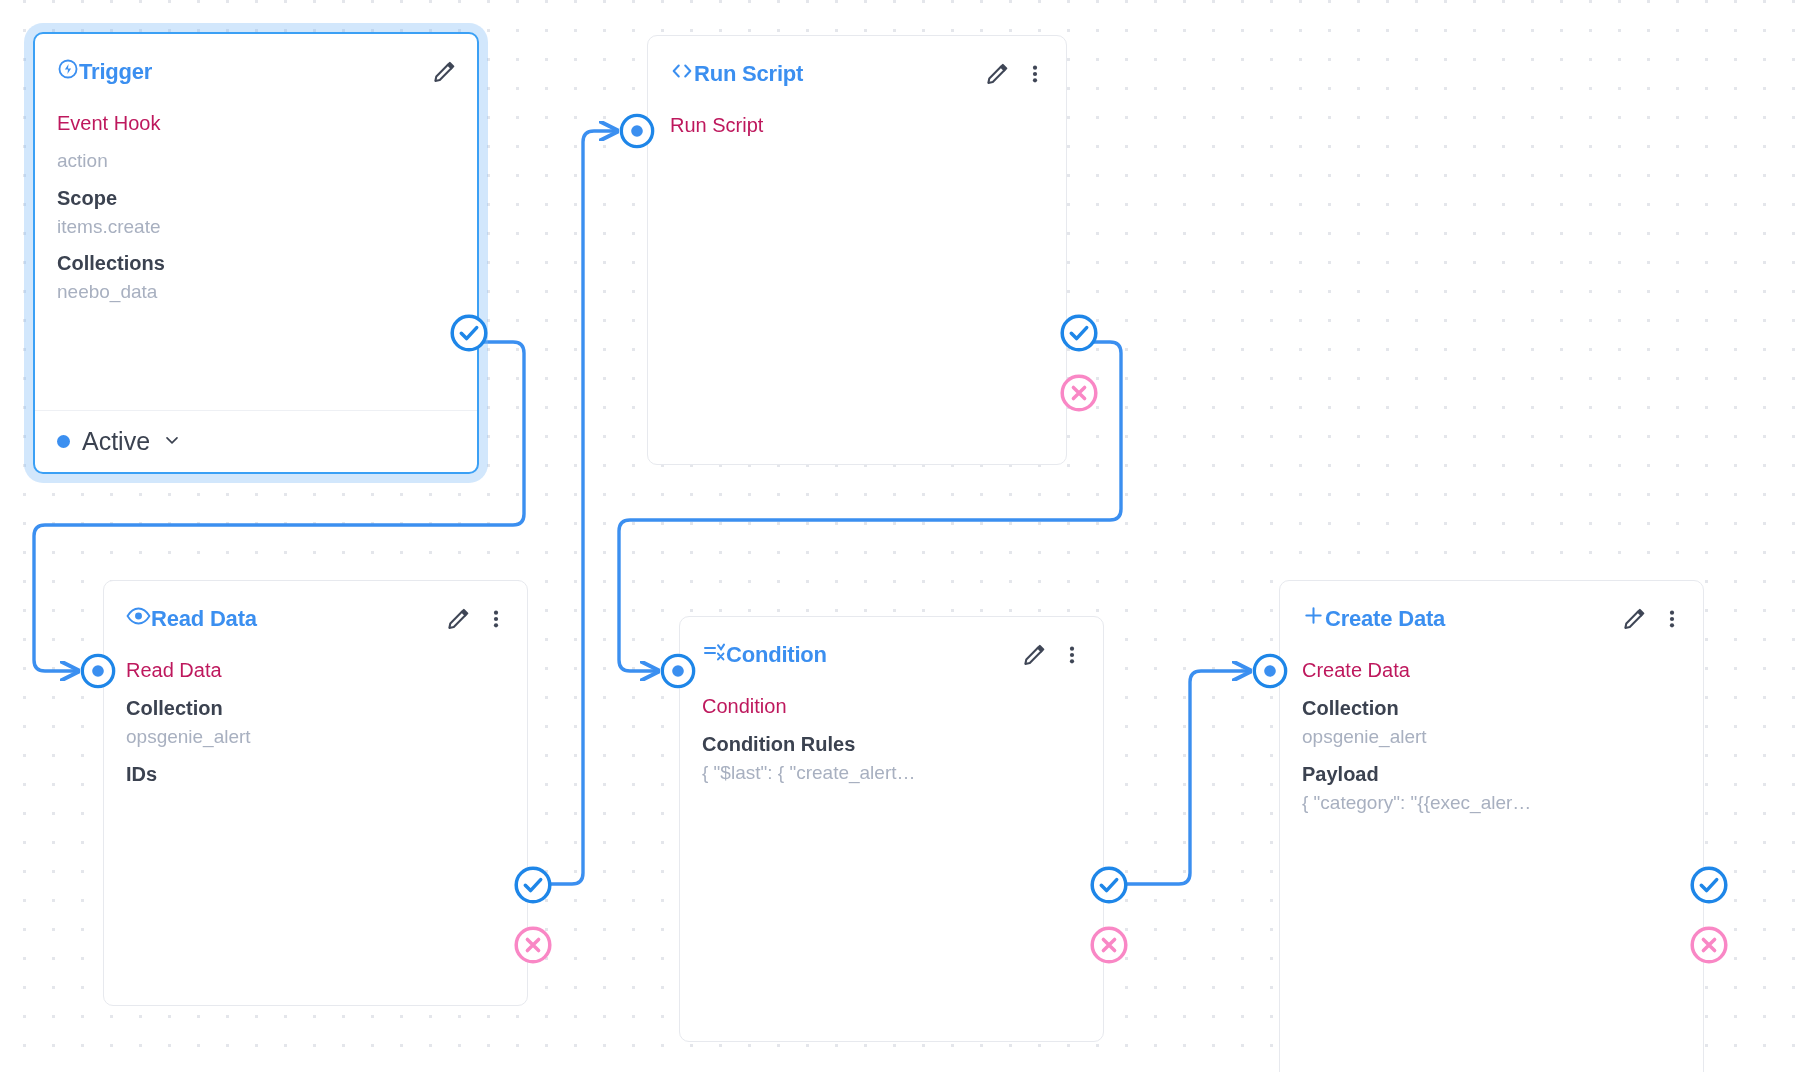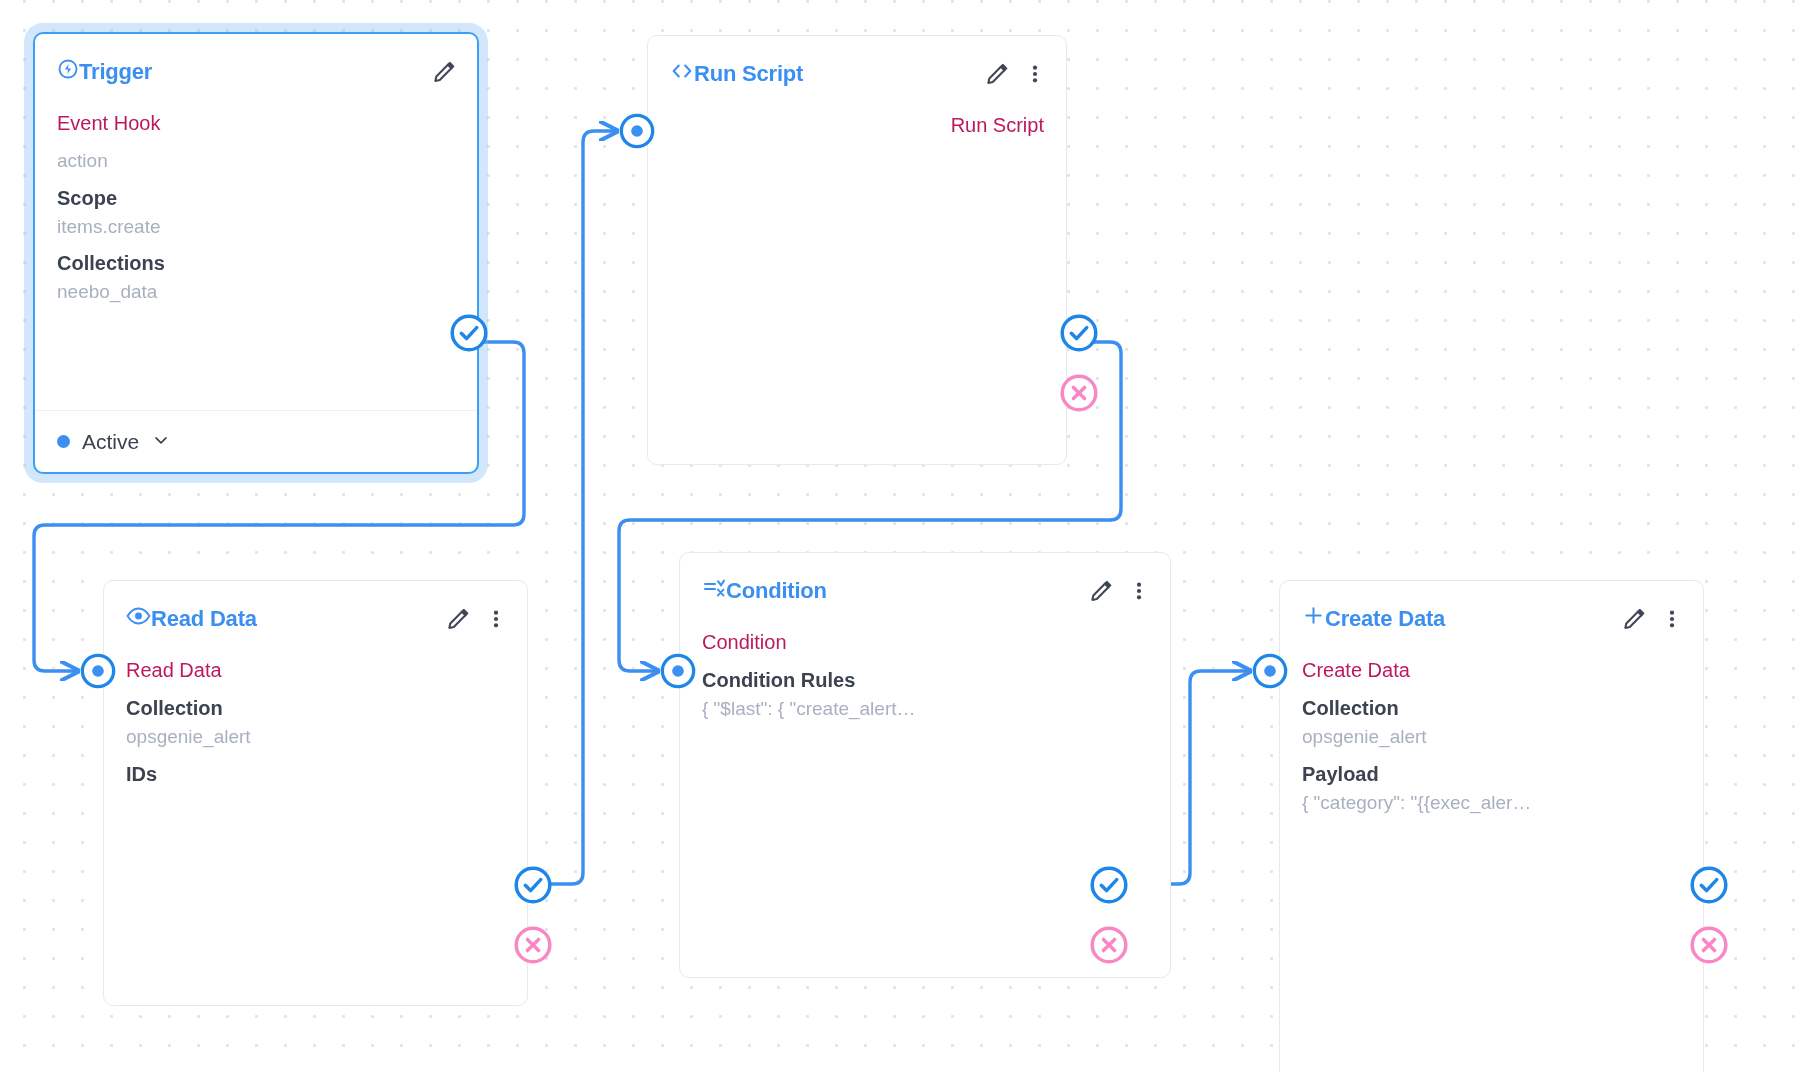--- a/index.html
+++ b/index.html
@@ -67,21 +67,21 @@
   }
   .panel-foot {
     position: absolute; left: 0; right: 0; bottom: 0;
     border-top: 1.5px solid #eef0f4;
     height: 62px;
     display: flex; align-items: center;
     padding: 0 22px;
   }
   .status { display: flex; align-items: center; gap: 12px; cursor: pointer; }
   .status-dot { width: 13px; height: 13px; border-radius: 50%; background: #3b8ff0; }
-  .status-text { font-size: 21px; color: #3b4250; }
+  .status-text { font-size: 25px; color: #3b4250; }
 
   
   .port { position: absolute; z-index: 9; cursor: pointer; }
   .port svg { display: block; }
 </style>
 </head>
 <body>
 
 <div id="canvas">
 
@@ -154,21 +154,21 @@
     </div>
   </div>
 
   <div class="port" style="left:448px; top:312px;">
     <svg width="42" height="42" viewBox="0 0 24 24" fill="#fff" stroke="#1e86e8" stroke-width="2">
       <circle cx="12" cy="12" r="9.6"></circle>
       <path d="M7.6 12.2 L10.6 15.2 L16.4 8.9" fill="none" stroke-linecap="round" stroke-linejoin="round"></path>
     </svg>
   </div>
 
-  <div class="panel" style="left:647px; top:35px; width:420px; height:430px;text-align:right;">
+  <div class="panel" style="left:647px; top:35px; width:420px; height:430px;">
     <div class="panel-head">
       <div class="panel-title">
         <span>
           <svg width="24" height="20" viewBox="0 0 26 20" fill="none" stroke="#3b8ff0" stroke-width="2.2" stroke-linecap="round" stroke-linejoin="round">
             <path d="M9.5 4 L4 10 L9.5 16"></path>
             <path d="M16.5 4 L22 10 L16.5 16"></path>
           </svg>
         </span>
         <span>Run Script</span>
       </div>
@@ -264,21 +264,21 @@
       <path d="M7.6 12.2 L10.6 15.2 L16.4 8.9" fill="none" stroke-linecap="round" stroke-linejoin="round"></path>
     </svg>
   </div>
   <div class="port" style="left:512px; top:924px;">
     <svg width="42" height="42" viewBox="0 0 24 24" fill="#fff" stroke="#f987c5" stroke-width="2">
       <circle cx="12" cy="12" r="9.6"></circle>
       <path d="M8.8 8.8 L15.2 15.2 M15.2 8.8 L8.8 15.2" fill="none" stroke-linecap="round"></path>
     </svg>
   </div>
 
-  <div class="panel" style="left:679px; top:552px; width:492px; height:426px;">
+  <div class="panel" style="left:679px; top:616px; width:425px; height:426px;">
     <div class="panel-head">
       <div class="panel-title">
         <span>
           <svg width="24" height="22" viewBox="0 0 24 22" fill="none" stroke="#3b8ff0" stroke-width="2" stroke-linecap="round">
             <path d="M3 7 H13"></path>
             <path d="M3 12 H13"></path>
             <path d="M16 4.2 L19 8.2 L22 3.6"></path>
             <path d="M16 12.6 L21.4 18.4 M21.4 12.6 L16 18.4"></path>
           </svg>
         </span>

